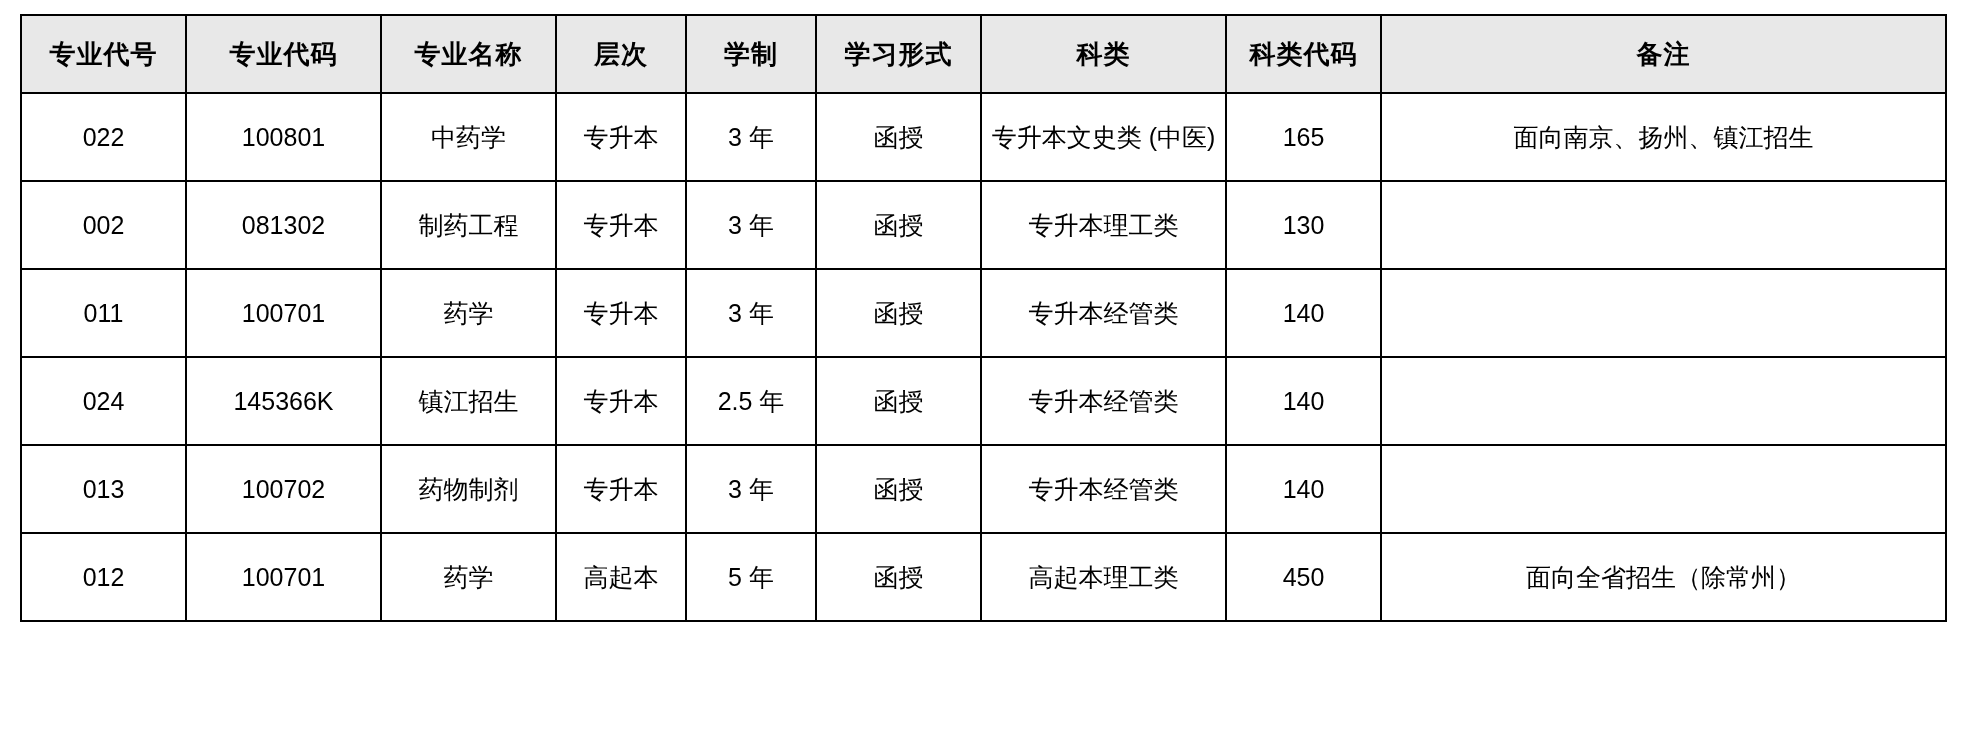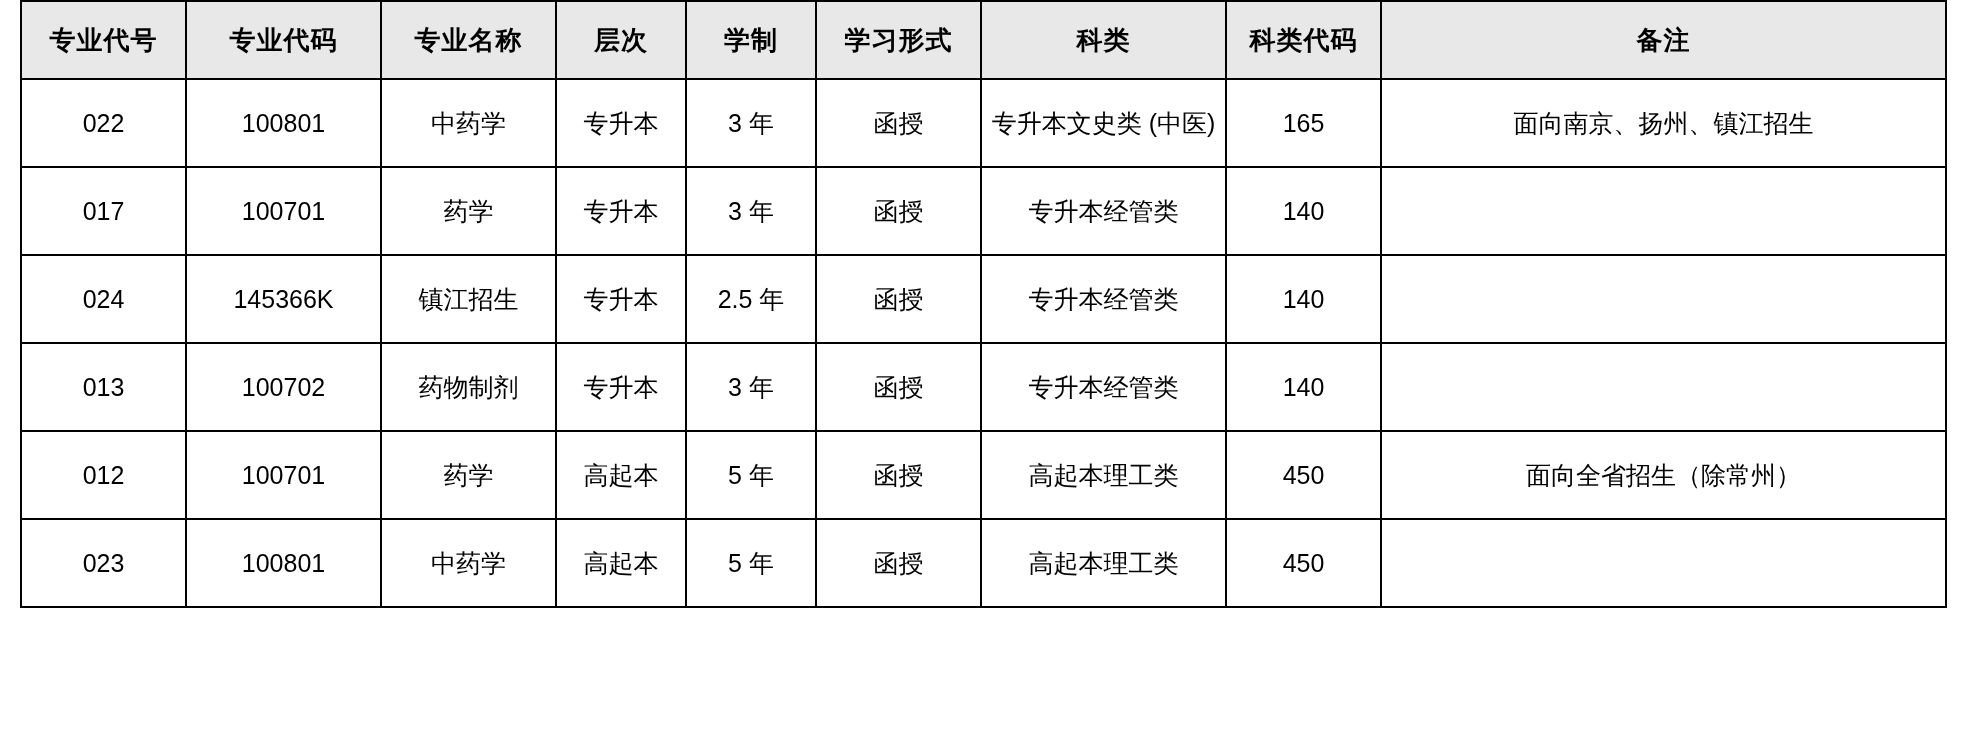--- a/index.html
+++ b/index.html
@@ -8,21 +8,21 @@
     background: #ffffff;
   }
   body {
     width: 1965px;
     height: 740px;
     font-family: "Liberation Sans", "DejaVu Sans", sans-serif;
     color: #000000;
     overflow: hidden;
   }
   .sheet {
-    padding: 0 20px 0 20px;
+    padding: 14px 20px 0 20px;
     box-sizing: border-box;
   }
   table.major-table {
     border-collapse: collapse;
     table-layout: fixed;
     width: 1925px;
     font-size: 25px;
   }
   table.major-table th,
   table.major-table td {
@@ -97,21 +97,32 @@
         <td>100801</td>
         <td>中药学</td>
         <td>专升本</td>
         <td>3 年</td>
         <td>函授</td>
         <td>专升本文史类 (中医)</td>
         <td>165</td>
         <td class="note-cell">面向南京、扬州、镇江招生</td>
       </tr>
       <tr>
-        <td>017</td>
+        <td>002</td>
+        <td>081302</td>
+        <td>制药工程</td>
+        <td>专升本</td>
+        <td>3 年</td>
+        <td>函授</td>
+        <td>专升本理工类</td>
+        <td>130</td>
+        <td class="note-cell"></td>
+      </tr>
+      <tr>
+        <td>011</td>
         <td>100701</td>
         <td>药学</td>
         <td>专升本</td>
         <td>3 年</td>
         <td>函授</td>
         <td>专升本经管类</td>
         <td>140</td>
         <td class="note-cell"></td>
       </tr>
       <tr>
@@ -140,26 +151,15 @@
         <td>012</td>
         <td>100701</td>
         <td>药学</td>
         <td>高起本</td>
         <td>5 年</td>
         <td>函授</td>
         <td>高起本理工类</td>
         <td>450</td>
         <td class="note-cell">面向全省招生（除常州）</td>
       </tr>
-      <tr>
-        <td>023</td>
-        <td>100801</td>
-        <td>中药学</td>
-        <td>高起本</td>
-        <td>5 年</td>
-        <td>函授</td>
-        <td>高起本理工类</td>
-        <td>450</td>
-        <td class="note-cell"></td>
-      </tr>
     </tbody>
   </table>
 </div>
 
 </body></html>

